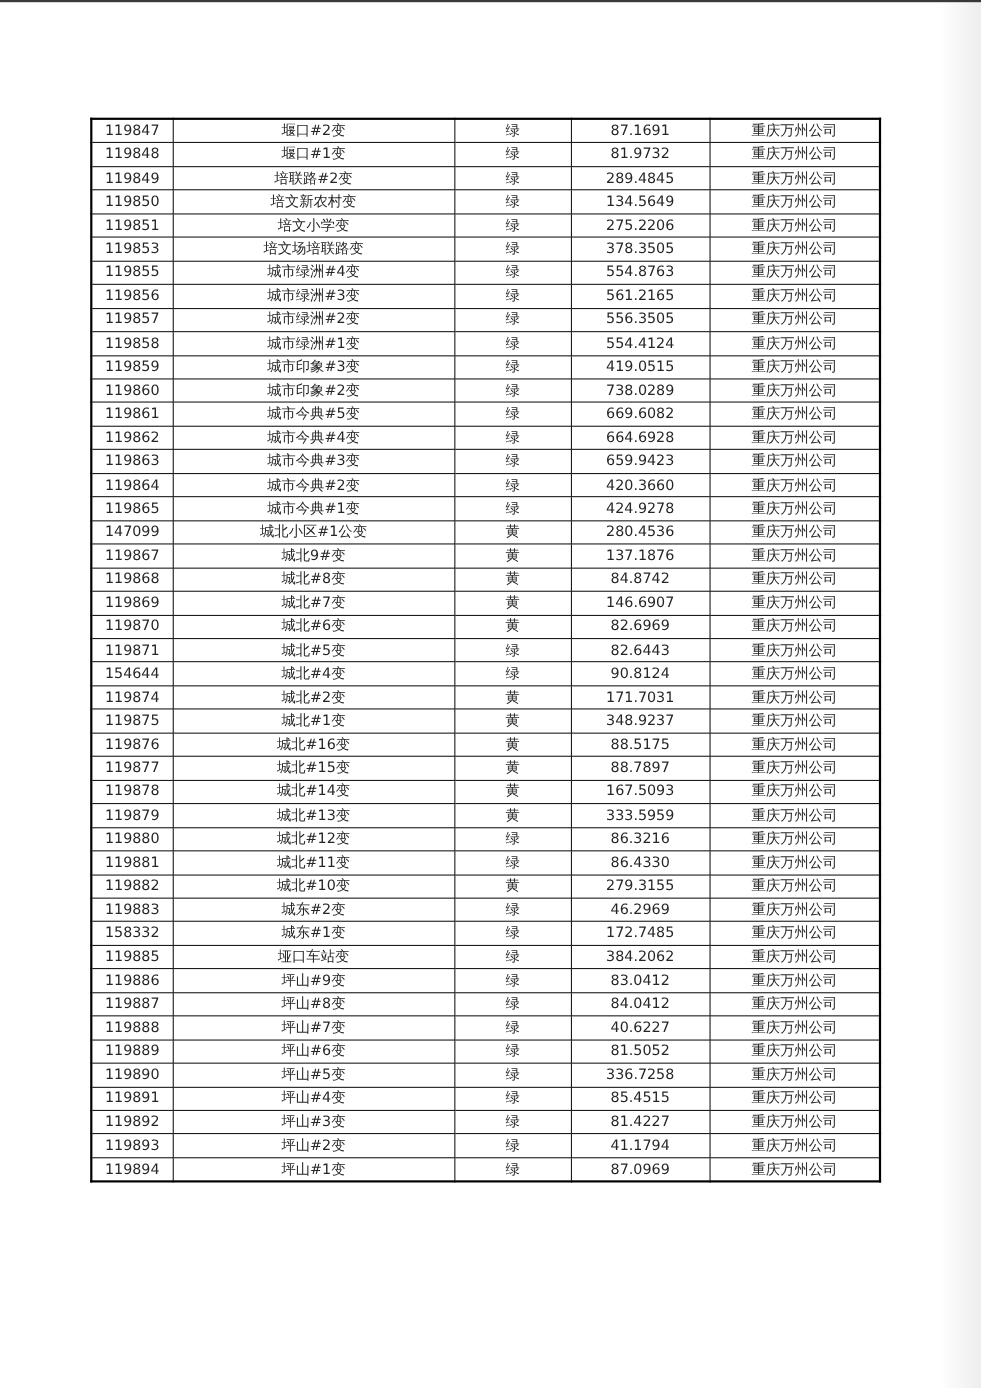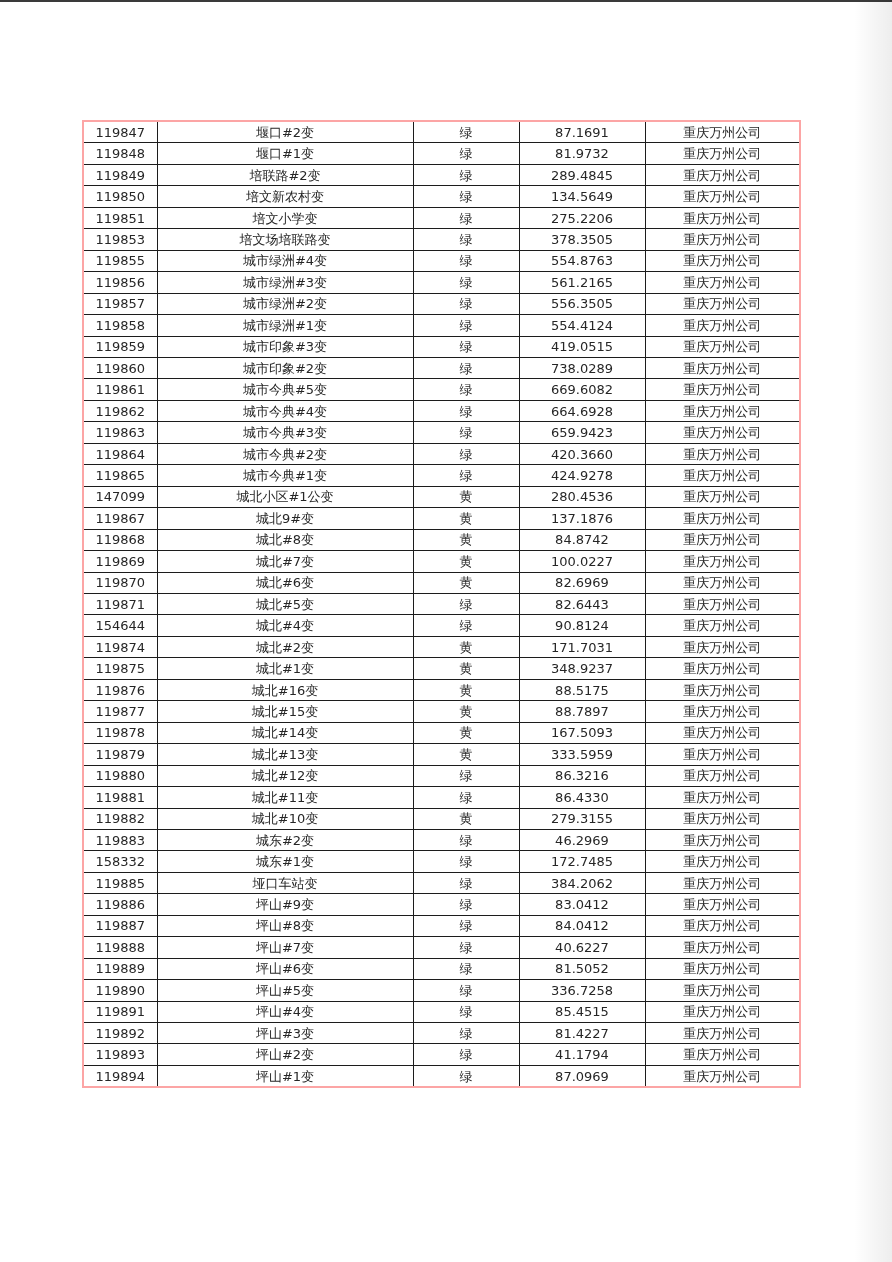--- a/index.html
+++ b/index.html
@@ -28,25 +28,25 @@
     top: 0;
     right: 0;
     width: 38px;
     height: 1262px;
     background: linear-gradient(to right, rgba(0,0,0,0), rgba(0,0,0,0.07));
     pointer-events: none;
   }
   table.data-table {
     position: absolute;
     left: 82px;
-    top: 120px;
+    top: 107px;
     width: 717px;
     border-collapse: collapse;
     table-layout: fixed;
-    border: 2px solid #fca5a5;
+    border: 2px solid #000000;
     padding-left: 23px;
   }
   table.data-table td {
     border: 1px solid #1c1c1c;
     height: 20.46px; 
     padding: 0;
     text-align: center;
     vertical-align: middle;
     font-size: 13px;
     line-height: 1;
@@ -234,21 +234,21 @@
     <td>城北#8变</td>
     <td>黄</td>
     <td>84.8742</td>
     <td>重庆万州公司</td>
   </tr>
 
   <tr>
     <td>119869</td>
     <td>城北#7变</td>
     <td>黄</td>
-    <td>100.0227</td>
+    <td>146.6907</td>
     <td>重庆万州公司</td>
   </tr>
 
   <tr>
     <td>119870</td>
     <td>城北#6变</td>
     <td>黄</td>
     <td>82.6969</td>
     <td>重庆万州公司</td>
   </tr>

